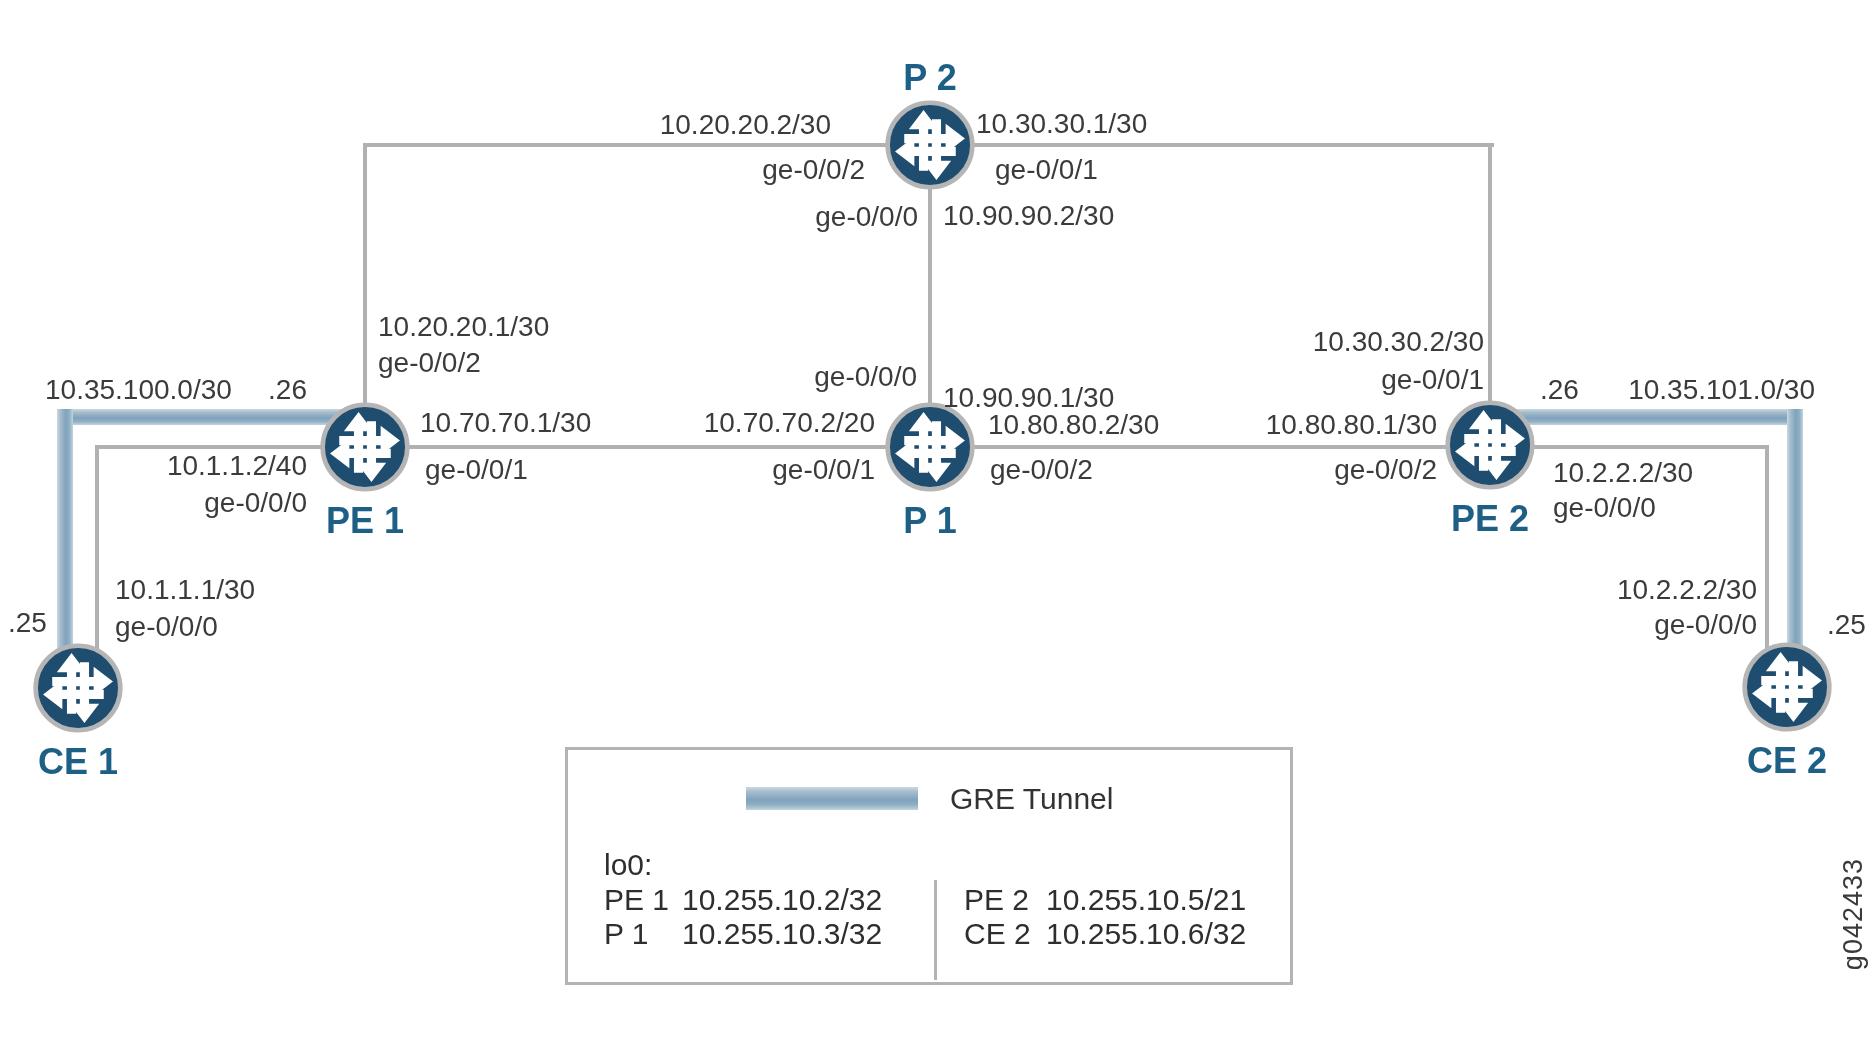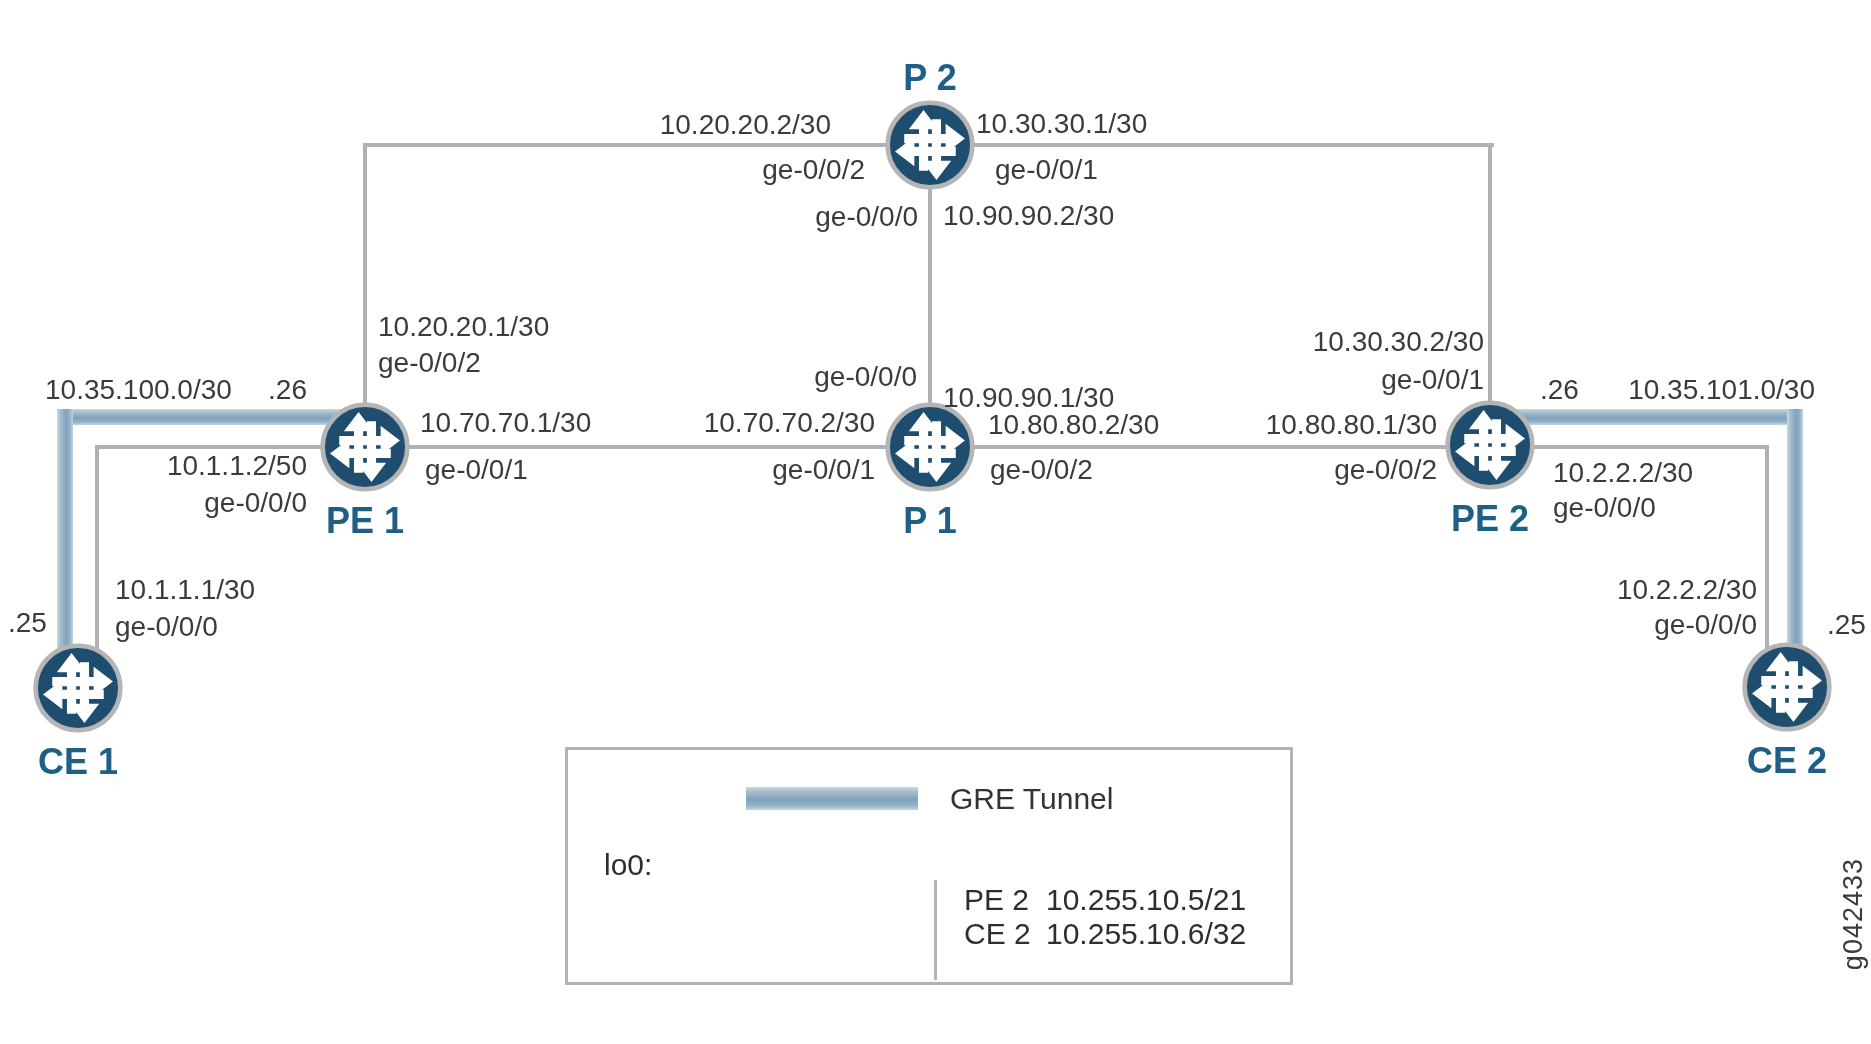--- a/index.html
+++ b/index.html
@@ -123,43 +123,45 @@
       <div class="lbl" style="top: 377px; right: 954px;">ge-0/0/0</div>
       <div class="lbl" style="top: 378px; left: 943px; margin-top: 20px;">10.90.90.1/30</div>
       <div class="lbl" style="top: 342px; right: 387px;">10.30.30.2/30</div>
       <div class="lbl" style="top: 380px; right: 387px;">ge-0/0/1</div>
       <div class="lbl" style="top: 390px; left: 45px;">10.35.100.0/30</div>
       <div class="lbl" style="top: 390px; right: 1564px;">.26</div>
       <div class="lbl" style="top: 390px; left: 1540px;">.26</div>
       <div class="lbl" style="top: 390px; right: 56px;">10.35.101.0/30</div>
       <div class="lbl" style="top: 423px; left: 420px;">10.70.70.1/30</div>
       <div class="lbl" style="top: 470px; left: 425px;">ge-0/0/1</div>
-      <div class="lbl" style="top: 423px; right: 996px;">10.70.70.2/30</div>
+      <div class="lbl" style="top: 423px; right: 996px;">10.70.70.2/20</div>
       <div class="lbl" style="top: 470px; right: 996px;">ge-0/0/1</div>
       <div class="lbl" style="top: 425px; left: 988px;">10.80.80.2/30</div>
       <div class="lbl" style="top: 470px; left: 990px;">ge-0/0/2</div>
       <div class="lbl" style="top: 425px; right: 434px;">10.80.80.1/30</div>
       <div class="lbl" style="top: 470px; right: 434px;">ge-0/0/2</div>
-      <div class="lbl" style="top: 466px; right: 1564px;">10.1.1.2/50</div>
+      <div class="lbl" style="top: 466px; right: 1564px;">10.1.1.2/40</div>
       <div class="lbl" style="top: 503px; right: 1564px;">ge-0/0/0</div>
       <div class="lbl" style="top: 590px; left: 115px;">10.1.1.1/30</div>
       <div class="lbl" style="top: 627px; left: 115px;">ge-0/0/0</div>
       <div class="lbl" style="top: 623px; left: 8px;">.25</div>
       <div class="lbl" style="top: 473px; left: 1553px;">10.2.2.2/30</div>
       <div class="lbl" style="top: 508px; left: 1553px;">ge-0/0/0</div>
       <div class="lbl" style="top: 590px; right: 114px;">10.2.2.2/30</div>
       <div class="lbl" style="top: 625px; right: 114px;">ge-0/0/0</div>
       <div class="lbl" style="top: 625px; left: 1827px;">.25</div>
     </div>
 
   <div id="legend">
     <div class="swatch"></div>
     <div class="gre-label">GRE Tunnel</div>
     <div class="lo0-title">lo0:</div>
     <div class="col left">
+      <div class="row"><span class="rname">PE 1</span><span>10.255.10.2/32</span></div>
+      <div class="row"><span class="rname">P 1</span><span>10.255.10.3/32</span></div>
     </div>
     <div class="divider"></div>
     <div class="col right">
       <div class="row"><span class="rname">PE 2</span><span>10.255.10.5/21</span></div>
       <div class="row"><span class="rname">CE 2</span><span>10.255.10.6/32</span></div>
     </div>
   </div>
 
   <div id="watermark">g042433</div>
 </div>

